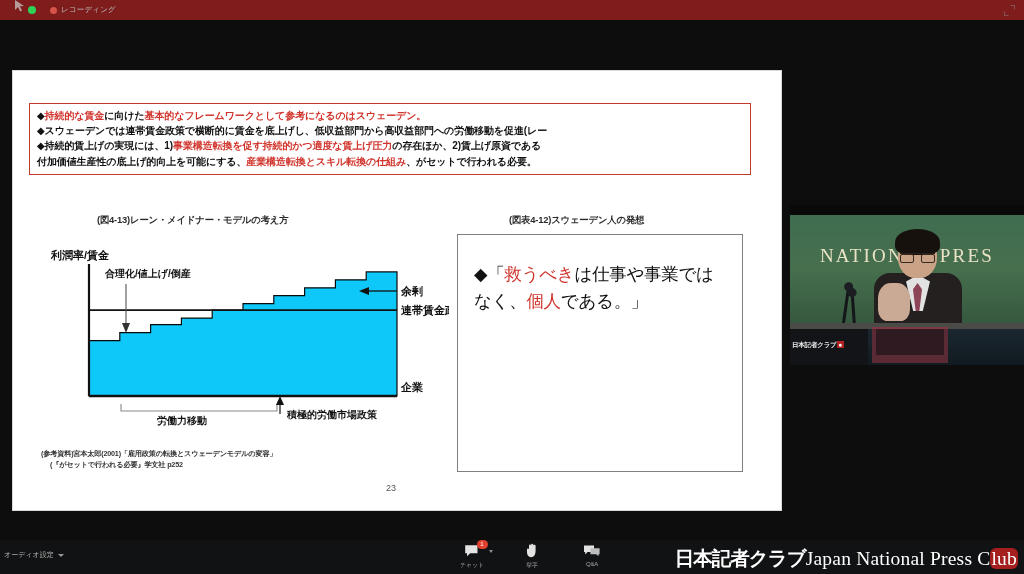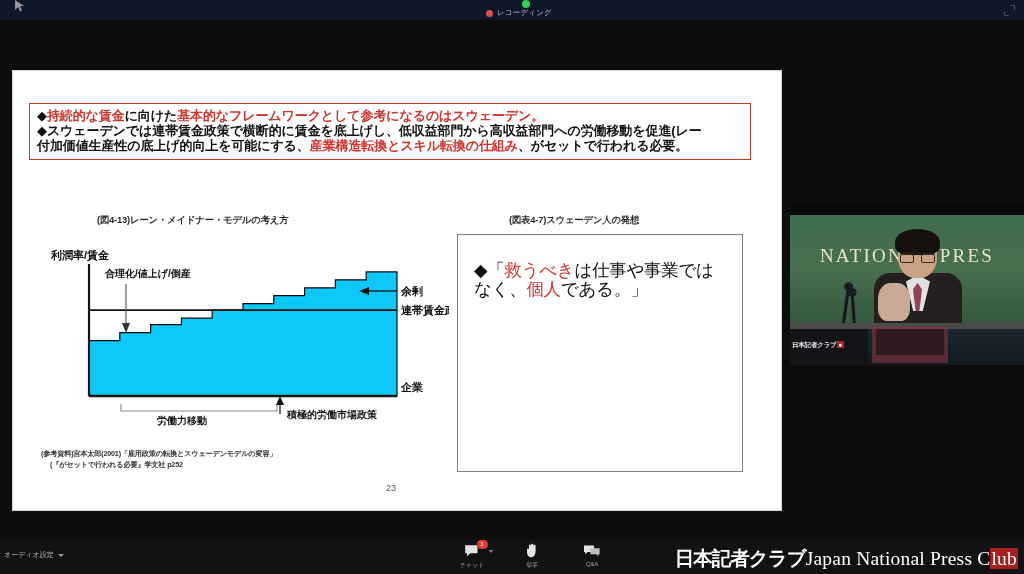--- a/index.html
+++ b/index.html
@@ -12,22 +12,22 @@
   #root {
     position: relative;
     width: 1024px; height: 574px;
     background: #0d0d0d;
     overflow: hidden;
   }
 
   
   #topbar {
     position: absolute; top: 0; left: 0; width: 1024px; height: 20px;
-    background: #0f172a;
-    display: flex; align-items: center; flex-direction: column;
+    background: #7f1d1d;
+    display: flex; align-items: center;
   }
   .tb-dot-green {
     width: 8px; height: 8px; border-radius: 50%;
     background: #2fd156; margin-left: 28px;
   }
   .rec-group { display: flex; align-items: center; margin-left: 14px; gap: 4px; }
   .rec-dot {
     width: 7px; height: 7px; border-radius: 50%;
     background: #d5554a;
   }
@@ -56,21 +56,21 @@
   
   #headline-box {
     position: absolute; left: 16px; top: 32px;
     width: 722px;
     border: 1.6px solid #c0392b;
     padding: 4px 7px 5px 7px;
     box-sizing: border-box;
     background: #fff;
   }
   .hl-line {
-    font-size: 13px;
+    font-size: 10px;
     line-height: 15.2px;
     color: #111;
     font-weight: 700;
     white-space: nowrap;
     letter-spacing: -0.1px;
   }
   .hl-line .r { color: #d0342c; }
   .hl-line .k { color: #111; }
 
   
@@ -94,21 +94,21 @@
   #quote-box {
     position: absolute; left: 444px; top: 163px;
     width: 286px; height: 238px;
     border: 1.3px solid #808080;
     background: #fff;
     box-sizing: border-box;
     padding: 26px 16px 0 16px;
   }
   .quote-para {
     font-size: 17.5px;
-    line-height: 19px;
+    line-height: 27px;
     color: #111;
     font-weight: 500;
     letter-spacing: -0.3px;
   }
   .quote-para + .quote-para { margin-top: 22px; }
   .quote-para .r { color: #d0342c; }
 
   
   #footnote {
     position: absolute; left: 28px; top: 377px;
@@ -267,21 +267,21 @@
   }
   #press-club-title {
     position: absolute; right: 6px; bottom: 2px;
     font-family: "Liberation Serif", "DejaVu Serif", serif;
     font-size: 19.5px;
     color: #ffffff;
     white-space: nowrap;
     letter-spacing: .2px;
   }
   #press-club-title .jp { font-weight: 700; letter-spacing: -1px; }
-  #press-club-title .redcap { background:#a51f1f; color:#fff; padding:0 1px; }
+  #press-club-title .redcap { background:#a51f1f; color:#fff; padding:0 1px;border-radius:6px; }
 </style>
 </head>
 <body>
 
 <div id="root">
 
   <div id="topbar">
     <div id="corner-arrow">
       <svg width="14" height="14" viewBox="0 0 14 14">
           <path d="M1 1 L1 11 L4 8 L6.2 12.5 L8 11.6 L5.9 7.3 L10 7 Z" fill="#cfcfcf"></path>
@@ -298,25 +298,26 @@
         <path d="M5.5 11.5 H1.5 V7.5" stroke="#8e8e8e" stroke-width="1.1" fill="none"></path>
       </svg>
     </div>
   </div>
 
   <div id="slide">
 
     <div id="headline-box">
       <div class="hl-line"><span class="k">◆</span><span class="r">持続的な賃金</span><span class="k">に向けた</span><span class="r">基本的なフレームワークとして参考になるのはスウェーデン。</span></div>
       <div class="hl-line"><span class="k">◆スウェーデンでは連帯賃金政策で横断的に賃金を底上げし、低収益部門から高収益部門への労働移動を促進(レー</span></div>
+      <div class="hl-line"><span class="k">◆持続的賃上げの実現には、1)</span><span class="r">事業構造転換を促す持続的かつ適度な賃上げ圧力</span><span class="k">の存在ほか、2)賃上げ原資である</span></div>
       <div class="hl-line"><span class="k">付加価値生産性の底上げ的向上を可能にする、</span><span class="r">産業構造転換とスキル転換の仕組み</span><span class="k">、がセットで行われる必要。</span></div>
     </div>
 
     <div class="fig-title" id="fig-title-left">(図4-13)レーン・メイドナー・モデルの考え方</div>
-    <div class="fig-title" id="fig-title-right">(図表4-7)スウェーデン人の発想</div>
+    <div class="fig-title" id="fig-title-right">(図表4-12)スウェーデン人の発想</div>
 
     <div id="chart-wrap">
       <svg id="chart-svg" width="400" height="190" viewBox="0 0 400 190">
 
         <text id="c-ylabel" x="2" y="13" font-family="Liberation Sans, sans-serif" font-size="11" font-weight="700" fill="#111">利潤率/賃金</text>
 
         <g id="chart-steps">
             <polygon points="40.0,150.0 40.0,94.6 70.8,94.6 70.8,86.6 101.6,86.6 101.6,78.7 132.4,78.7 132.4,72.1 163.2,72.1 163.2,64.2 194.0,64.2 194.0,57.6 224.8,57.6 224.8,49.7 255.6,49.7 255.6,41.8 286.4,41.8 286.4,33.8 317.2,33.8 317.2,25.9 348.0,25.9 348.0,150.0" fill="#0FC8FA" stroke="#0a0a0a" stroke-width="1.2" stroke-linejoin="miter"></polygon>
           </g>
 

